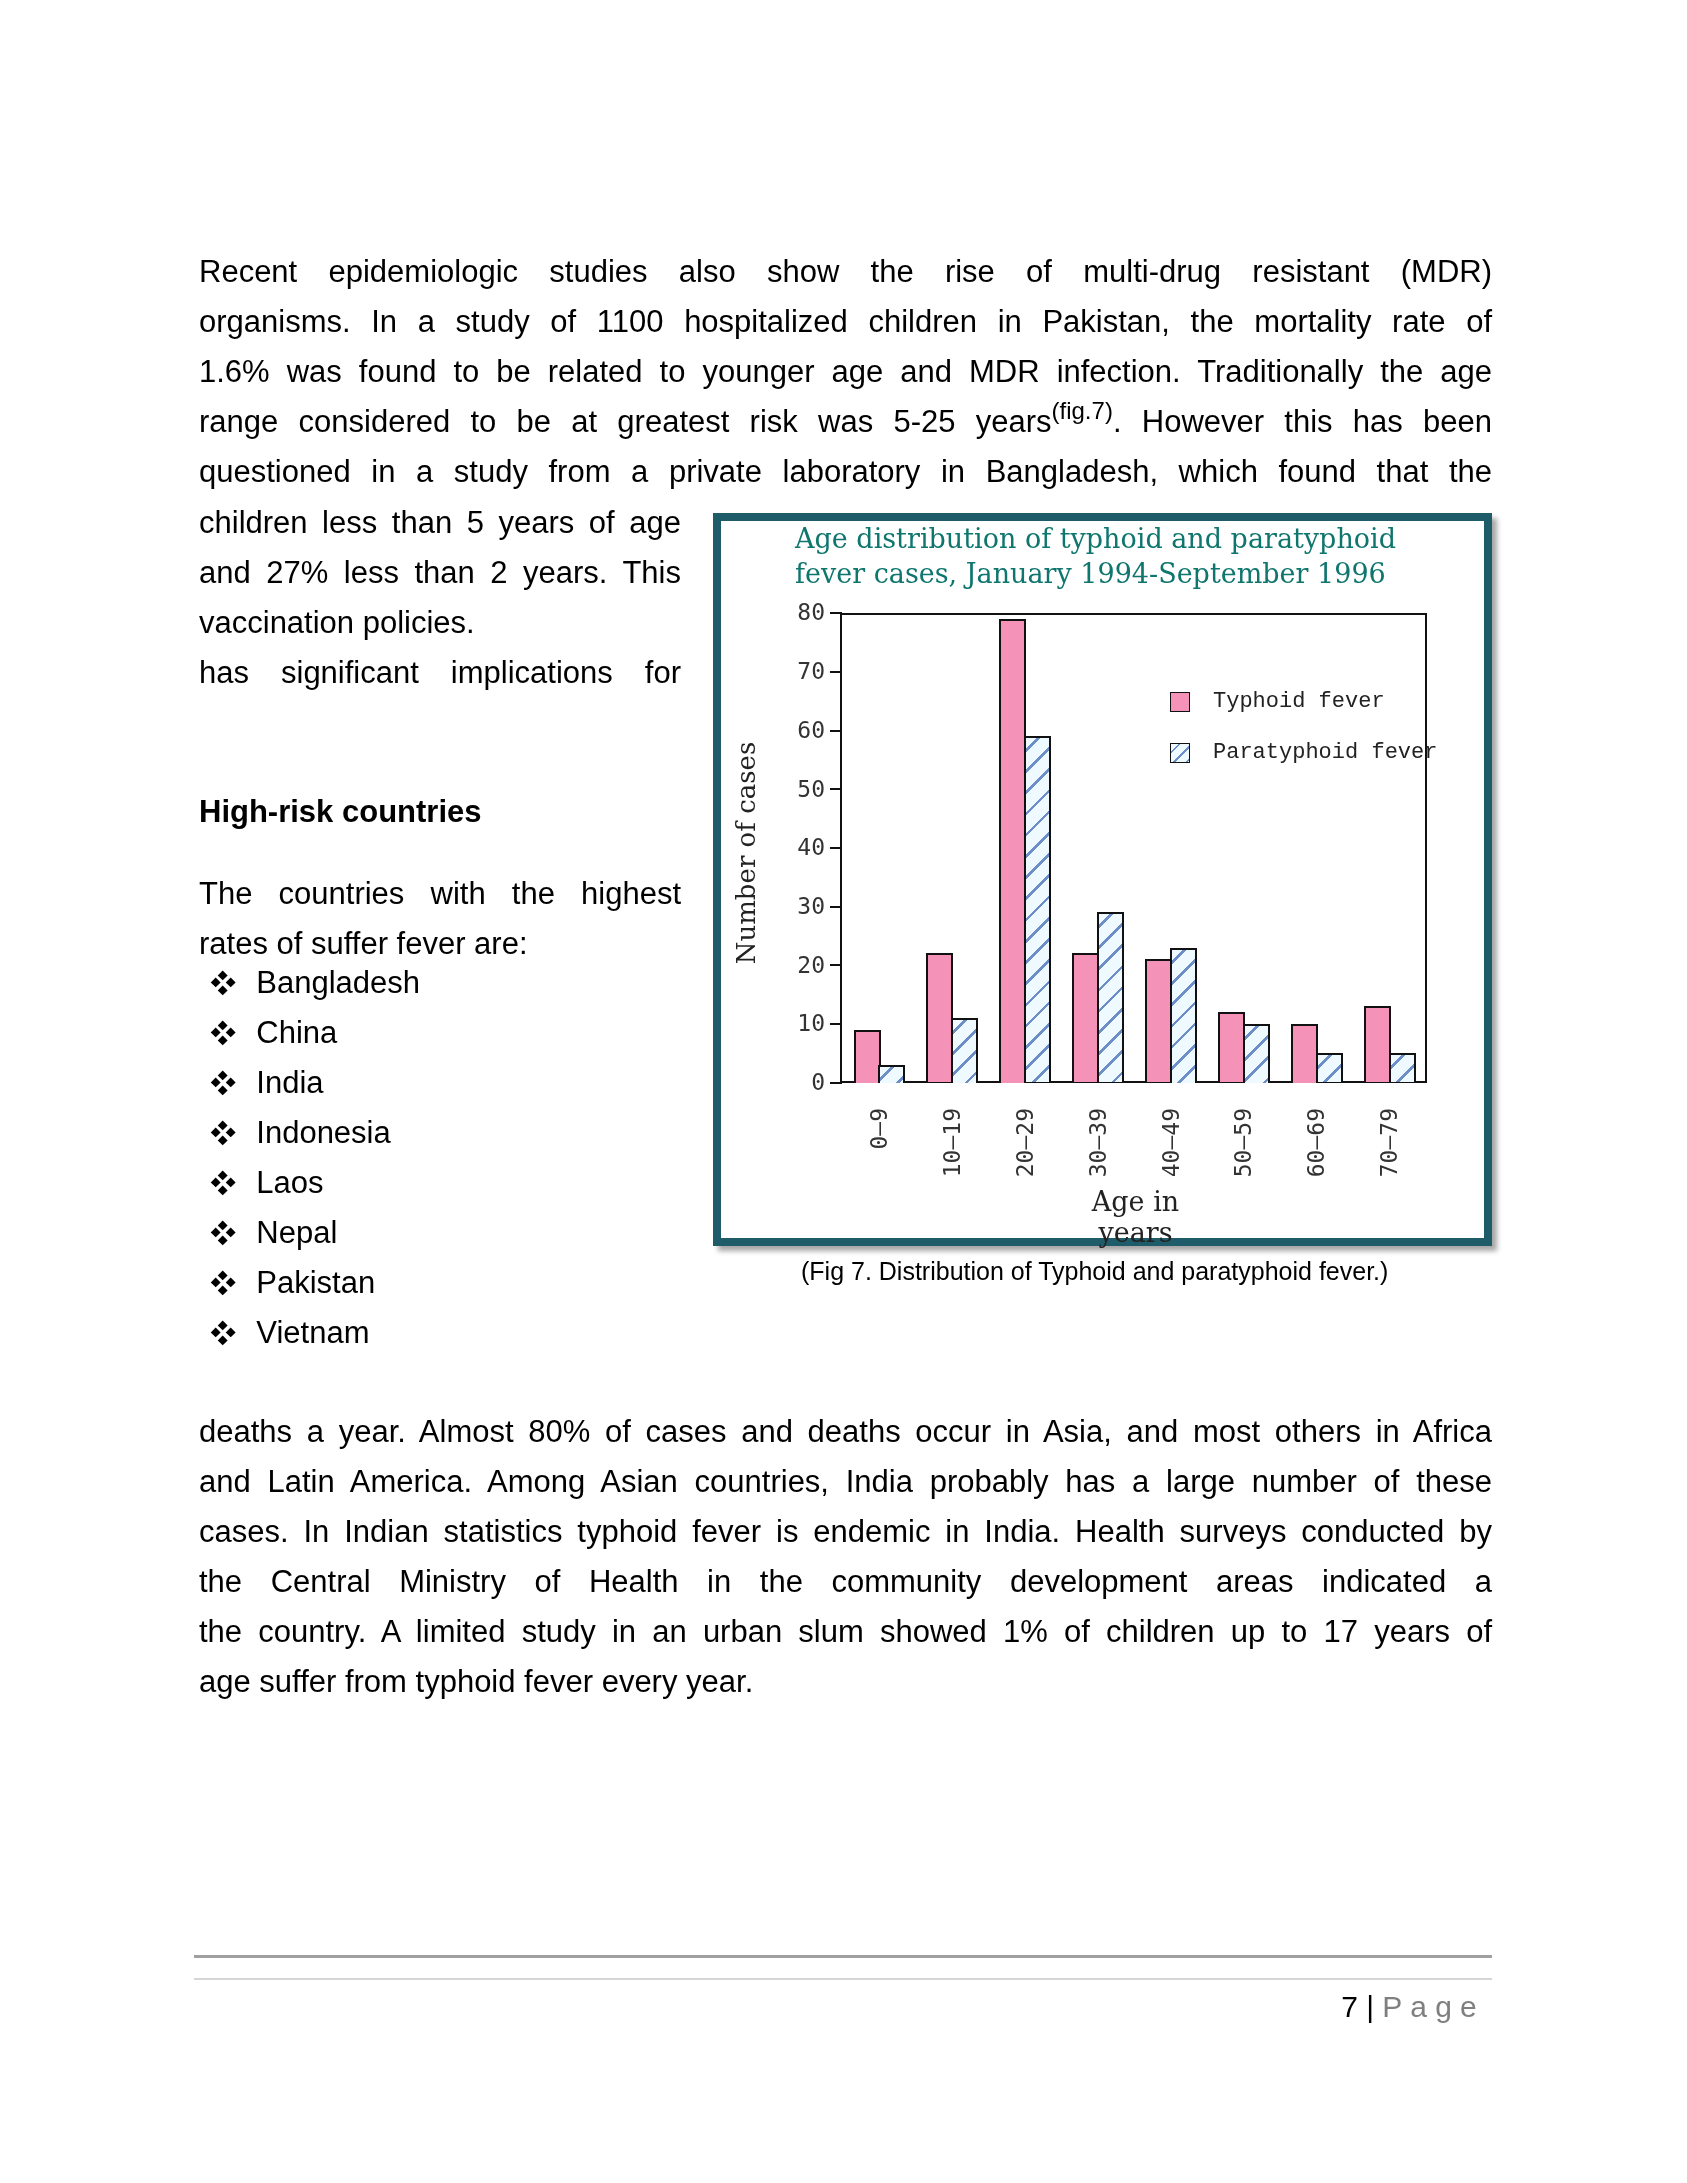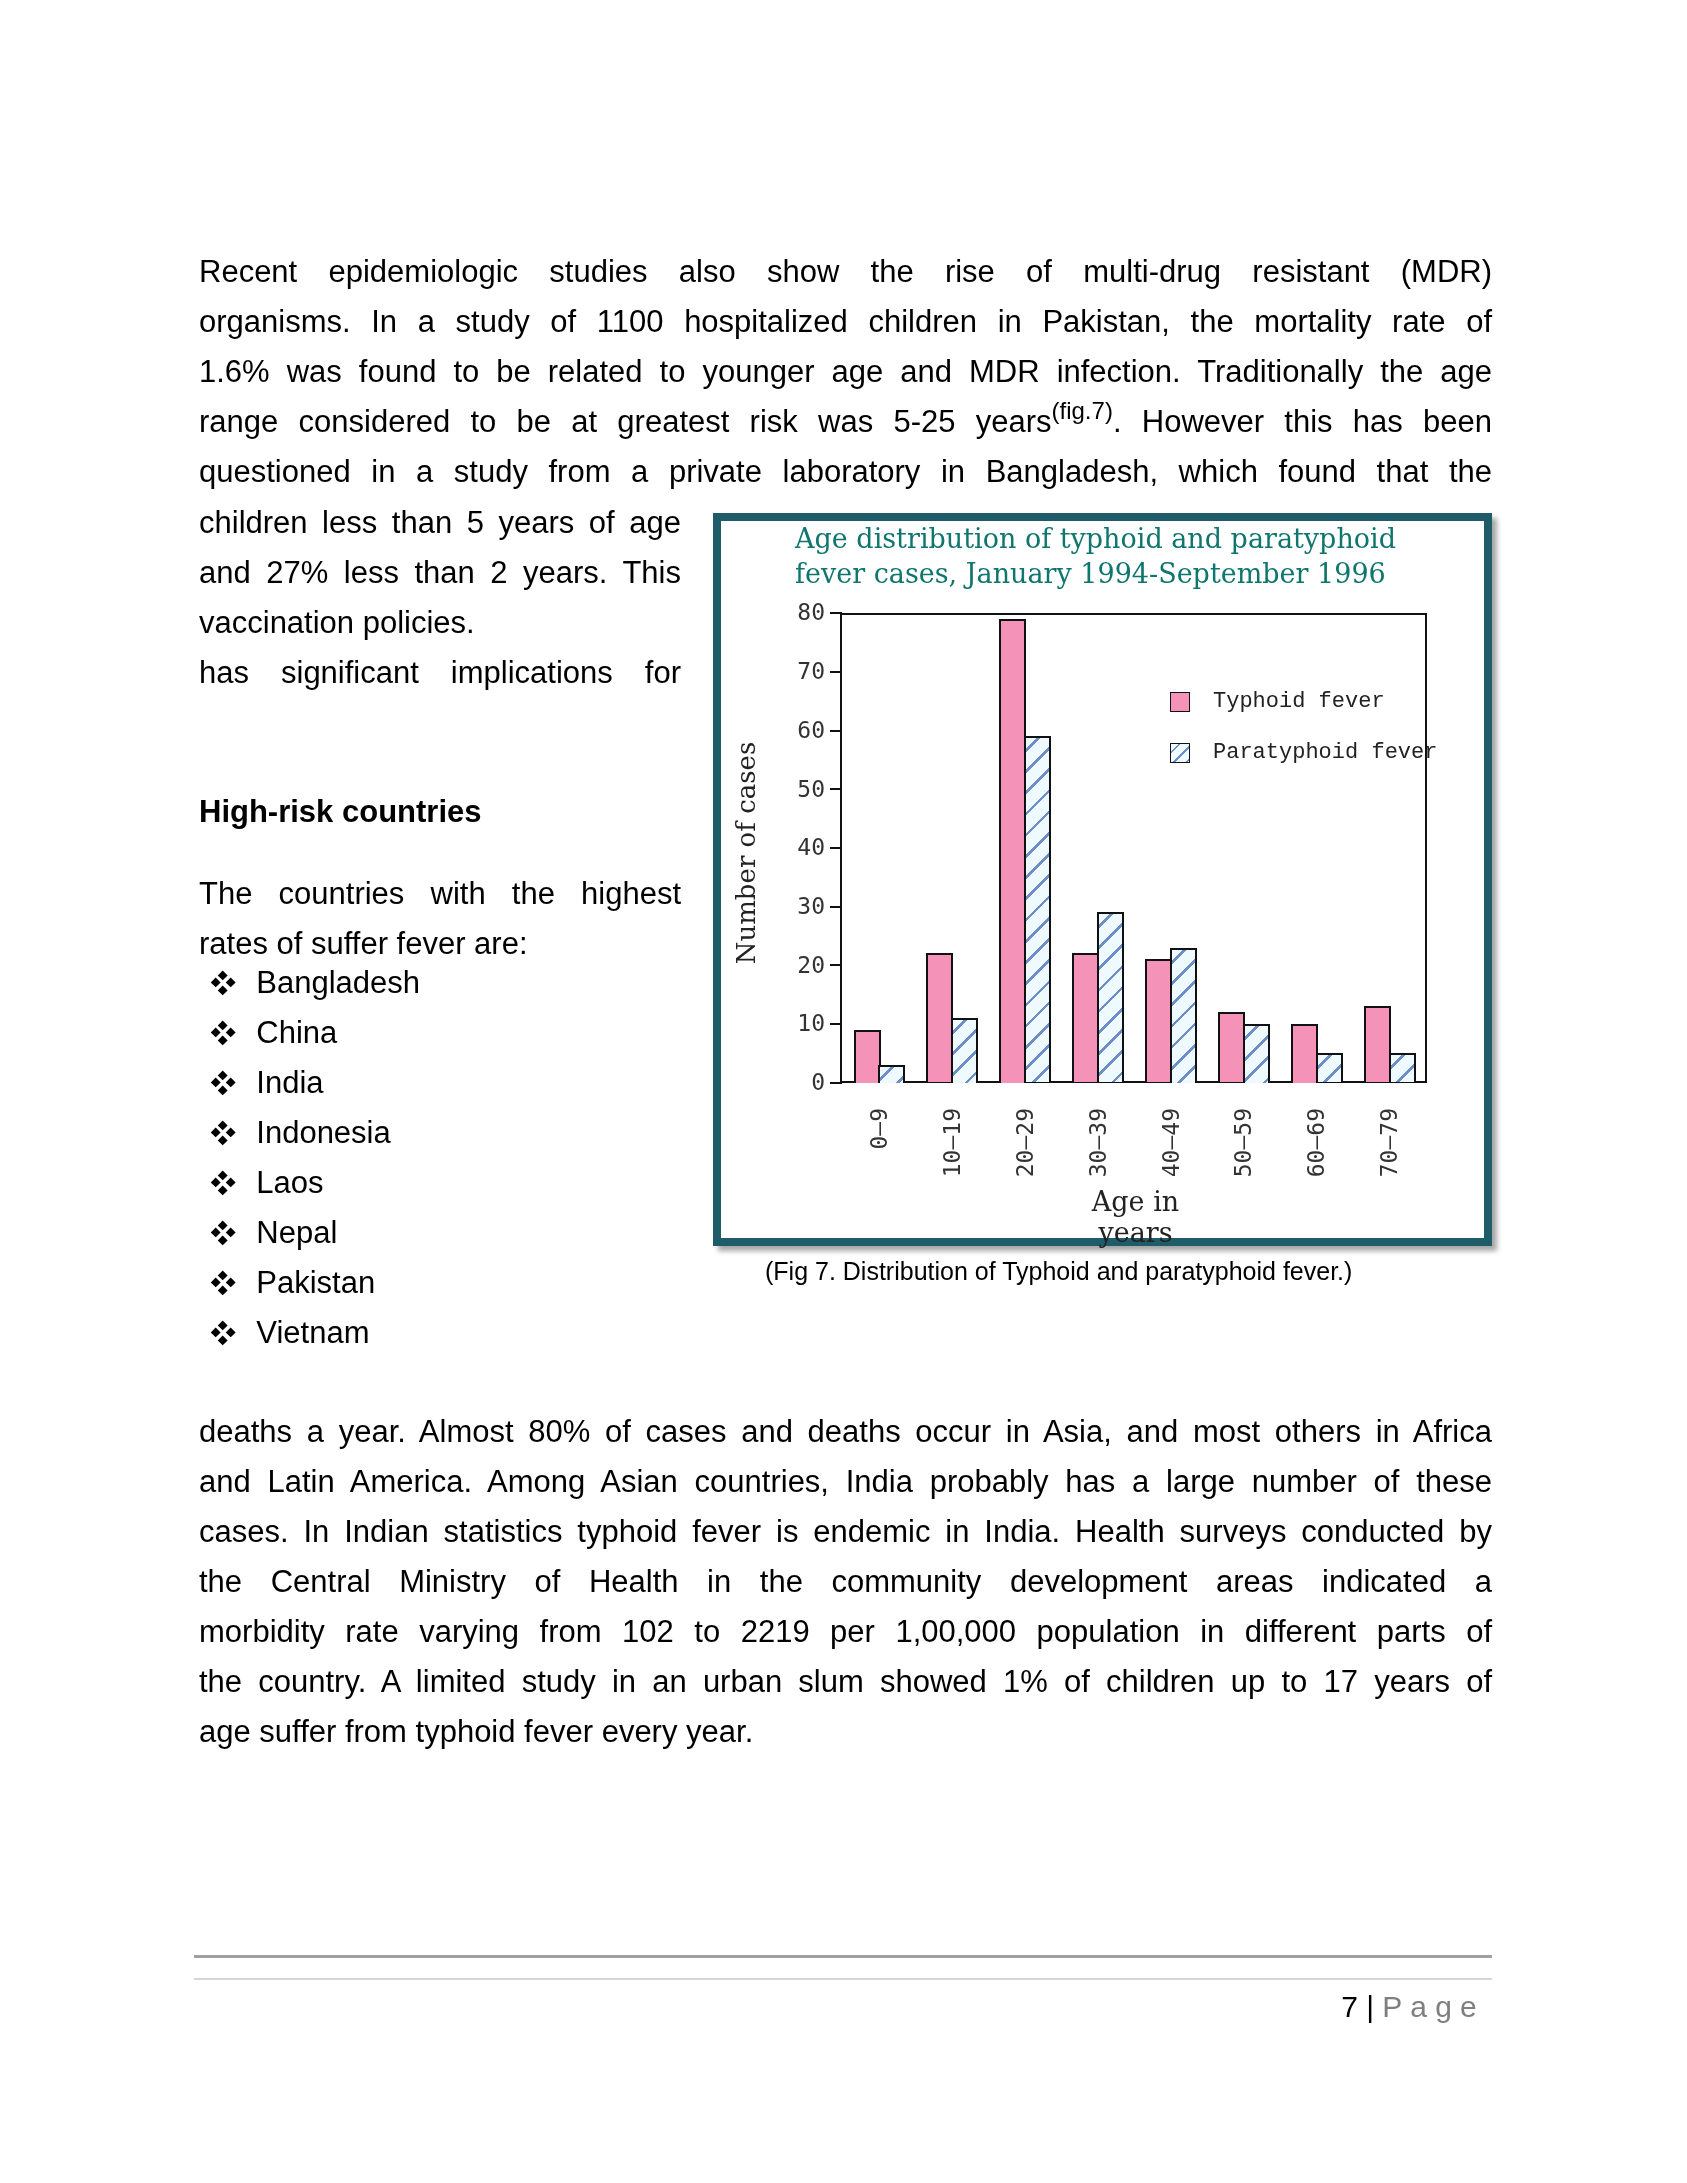--- a/index.html
+++ b/index.html
@@ -45,21 +45,21 @@
               font-family: "DejaVu Sans Mono", "Liberation Mono", monospace; font-size: 23px; color: #333; white-space: nowrap; }
     .x-axis-title { position: absolute; left: 1053px; top: 1186px; width: 165px; text-align: center;
                     font-family: "DejaVu Serif", "Liberation Serif", serif; font-size: 27px; color: #222; }
     .legend { position: absolute; left: 1170px; top: 676px; }
     .legend-item { display: flex; align-items: center; height: 51px; }
     .legend-swatch { width: 20px; height: 20px; border: 1.6px solid #111; margin-right: 23px; box-sizing: border-box; }
     .legend-swatch.typhoid { background: #f592b8; }
     .legend-swatch.paratyphoid { background-color: #eefaff;
       background-image: repeating-linear-gradient(135deg, transparent 0 5px, #6d8fc9 5px 6.6px, transparent 6.6px 9px); }
     .legend-label { font-family: Liberation Mono, monospace; font-size: 22px; color: #222; }
-    .caption { position: absolute; left: 765px; top: 1257px; font-size: 25px; color: #000; }
+    .caption { position: absolute; left: 801px; top: 1257px; font-size: 25px; color: #000; }
 
     .footer-line1 { position: absolute; left: 194px; top: 1955px; width: 1298px; height: 2.5px; background: #a0a0a0; }
     .footer-line2 { position: absolute; left: 194px; top: 1978px; width: 1298px; height: 1.6px; background: #d6d6d6; }
     .footer { position: absolute; right: 202px; top: 1987px; font-size: 30px; line-height: 40px; }
     .page-num { color: #000; }
     .sep { color: #000; margin: 0 8.2px; }
     .page-word { color: #7f7f7f; letter-spacing: 8.2px; }
   </style>
 </head>
 <body>
@@ -231,21 +231,20 @@
     </div>
   </div>
 
   <div class="caption">(Fig 7. Distribution of  Typhoid and paratyphoid fever.)</div>
 
   <div class="para-bottom text">
     <span class="jline">deaths a year. Almost 80% of cases and deaths occur in Asia, and most others in Africa</span>
     <span class="jline">and Latin America. Among Asian countries, India probably has a large number of these</span>
     <span class="jline">cases. In Indian statistics typhoid fever is endemic in India. Health surveys conducted by</span>
     <span class="jline">the Central Ministry of Health in the community development areas indicated a</span>
-    <span class="jline">morbidity rate varying from 102 to 2219 per 1,00,000 population in different parts of</span>
     <span class="jline">the country. A limited study in an urban slum showed 1% of children up to 17 years of</span>
     <span class="jline last">age suffer from typhoid fever every year.</span>
   </div>
 
   <div class="footer-line1"></div>
   <div class="footer-line2"></div>
   <div class="footer">
     <span class="page-num">7</span><span class="sep">|</span><span class="page-word">Page</span>
   </div>
 </div>

